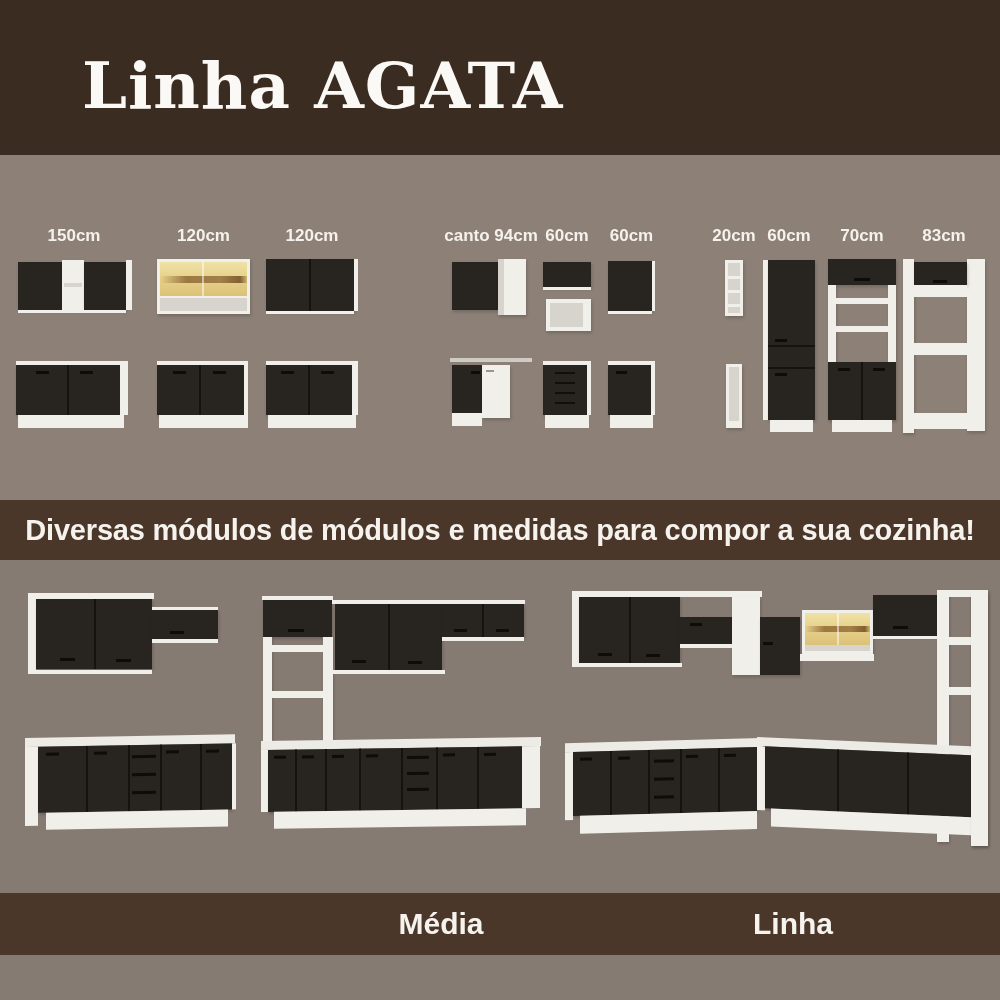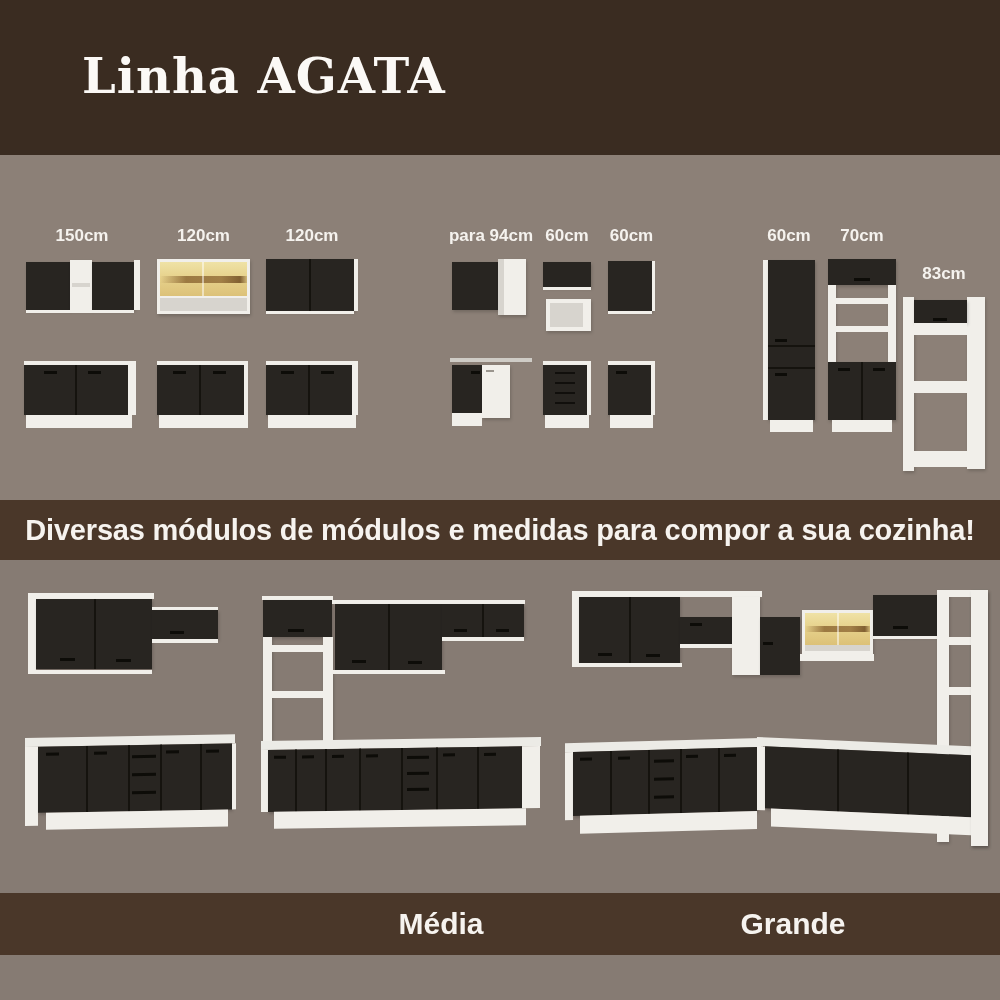--- a/index.html
+++ b/index.html
@@ -8,21 +8,21 @@
   .p{position:absolute;display:block;}
   
   .hdr{left:0;top:0;width:1000px;height:155px;background:#3a2c21;}
   .mods{left:0;top:155px;width:1000px;height:345px;background:#8c8077;}
   .banner{left:0;top:500px;width:1000px;height:60px;background:#4a3729;}
   .kit{left:0;top:560px;width:1000px;height:333px;background:#867b73;}
   .bband{left:0;top:893px;width:1000px;height:62px;background:#4a3729;}
   .bstrip{left:0;top:955px;width:1000px;height:45px;background:#867b73;}
   
   .kicker{left:84px;top:18px;color:#f6f3ef;font-size:31px;font-weight:400;}
-  .title{left:82px;top:48px;color:#fbf9f6;font-size:48px;font-weight:bold;
+  .title{left:82px;top:48px;color:#fbf9f6;font-size:64px;font-weight:bold;
          font-family:"DejaVu Serif",serif;letter-spacing:1px;}
   .bannertxt{left:0;top:0;width:1000px;height:60px;line-height:60px;text-align:center;
              color:#f6f3ef;font-size:29px;font-weight:bold;letter-spacing:-0.2px;}
   .module{top:0;height:345px;}
   .mlabel{top:71px;left:50%;transform:translateX(-50%);white-space:nowrap;
           color:#f5f2ee;font-size:17px;font-weight:bold;}
   .bl{top:0;height:62px;line-height:62px;color:#f6f3ef;font-size:30px;font-weight:bold;
       transform:translateX(-50%);white-space:nowrap;}
   
   .blk{background:#282521;box-shadow:1px 2px 3px rgba(0,0,0,.18);}
@@ -42,21 +42,21 @@
 <body>
 
 <div class="page">
 
   <div class="p hdr">
     <span class="p title">Linha AGATA</span>
   </div>
 
   <div class="p mods">
 
-    <div class="p module" style="left:24px;width:116px;">
+    <div class="p module" style="left:16px;width:116px;">
       <span class="p mlabel">150cm</span>
       <i class="p blk" style="left:2px;top:107px;width:44px;height:48px;"></i>
       <i class="p whs" style="left:46px;top:105px;width:22px;height:50px;"></i>
       <i class="p gry" style="left:48px;top:128px;width:18px;height:4px;"></i>
       <i class="p blk" style="left:68px;top:107px;width:42px;height:48px;"></i>
       <i class="p wht" style="left:110px;top:105px;width:6px;height:50px;"></i>
       <i class="p wht" style="left:2px;top:155px;width:108px;height:3px;"></i>
       <i class="p wht" style="left:0;top:206px;width:112px;height:4px;"></i>
       <i class="p blk" style="left:0;top:210px;width:104px;height:50px;"></i>
       <i class="p gv" style="left:51px;top:210px;height:50px;"></i>
@@ -92,21 +92,21 @@
       <i class="p blk" style="left:0;top:210px;width:86px;height:50px;"></i>
       <i class="p gv" style="left:42px;top:210px;height:50px;"></i>
       <i class="p h" style="left:15px;top:216px;width:13px;"></i>
       <i class="p h" style="left:55px;top:216px;width:13px;"></i>
       <i class="p wht" style="left:86px;top:210px;width:6px;height:50px;"></i>
       <i class="p wht" style="left:2px;top:260px;width:88px;height:13px;"></i>
     </div>
 
 
     <div class="p module" style="left:450px;width:82px;">
-      <span class="p mlabel">para 94cm</span>
+      <span class="p mlabel">canto 94cm</span>
       <i class="p blk" style="left:2px;top:107px;width:46px;height:48px;"></i>
       <i class="p whs" style="left:48px;top:104px;width:28px;height:56px;"></i>
       <i class="p gry" style="left:48px;top:104px;width:6px;height:56px;"></i>
       <i class="p" style="left:0;top:203px;width:82px;height:4px;background:#cfccc6;"></i>
       <i class="p blk" style="left:2px;top:210px;width:30px;height:48px;"></i>
       <i class="p h" style="left:21px;top:216px;width:9px;"></i>
       <i class="p whs" style="left:32px;top:210px;width:28px;height:53px;"></i>
       <i class="p" style="left:36px;top:215px;width:8px;height:2px;background:#9a958e;"></i>
       <i class="p wht" style="left:2px;top:258px;width:30px;height:13px;"></i>
     </div>
@@ -133,20 +133,30 @@
       <i class="p wht" style="left:44px;top:106px;width:3px;height:50px;"></i>
       <i class="p wht" style="left:0;top:156px;width:44px;height:3px;"></i>
       <i class="p wht" style="left:0;top:206px;width:47px;height:4px;"></i>
       <i class="p blk" style="left:0;top:210px;width:43px;height:50px;"></i>
       <i class="p h" style="left:8px;top:216px;width:11px;"></i>
       <i class="p wht" style="left:43px;top:210px;width:4px;height:50px;"></i>
       <i class="p wht" style="left:2px;top:260px;width:43px;height:13px;"></i>
     </div>
 
 
+    <div class="p module" style="left:725px;width:18px;">
+      <span class="p mlabel">20cm</span>
+      <i class="p whs" style="left:0;top:105px;width:18px;height:56px;"></i>
+      <i class="p gry" style="left:3px;top:108px;width:12px;height:50px;"></i>
+      <i class="p wht" style="left:3px;top:121px;width:12px;height:3px;"></i>
+      <i class="p wht" style="left:3px;top:135px;width:12px;height:3px;"></i>
+      <i class="p wht" style="left:3px;top:149px;width:12px;height:3px;"></i>
+      <i class="p whs" style="left:1px;top:209px;width:16px;height:64px;"></i>
+      <i class="p gry" style="left:4px;top:212px;width:10px;height:54px;"></i>
+    </div>
 
     <div class="p module" style="left:763px;width:52px;">
       <span class="p mlabel">60cm</span>
       <i class="p wht" style="left:0;top:105px;width:5px;height:160px;"></i>
       <i class="p blk" style="left:5px;top:105px;width:47px;height:160px;"></i>
       <i class="p gh" style="left:5px;top:190px;width:47px;"></i>
       <i class="p gh" style="left:5px;top:212px;width:47px;"></i>
       <i class="p h" style="left:12px;top:184px;width:12px;"></i>
       <i class="p h" style="left:12px;top:218px;width:12px;"></i>
       <i class="p wht" style="left:7px;top:265px;width:43px;height:12px;"></i>
@@ -160,21 +170,21 @@
       <i class="p whs" style="left:60px;top:130px;width:8px;height:77px;"></i>
       <i class="p wht" style="left:0;top:143px;width:68px;height:6px;"></i>
       <i class="p wht" style="left:0;top:171px;width:68px;height:6px;"></i>
       <i class="p blk" style="left:0;top:207px;width:68px;height:58px;"></i>
       <i class="p gv" style="left:33px;top:207px;height:58px;"></i>
       <i class="p h" style="left:10px;top:213px;width:12px;"></i>
       <i class="p h" style="left:45px;top:213px;width:12px;"></i>
       <i class="p wht" style="left:4px;top:265px;width:60px;height:12px;"></i>
     </div>
 
-    <div class="p module" style="left:903px;width:82px;margin-top:38px;">
+    <div class="p module" style="left:903px;width:82px;">
       <span class="p mlabel">83cm</span>
       <i class="p whs" style="left:0;top:104px;width:11px;height:174px;"></i>
       <i class="p whs" style="left:64px;top:104px;width:18px;height:172px;"></i>
       <i class="p blk" style="left:11px;top:107px;width:53px;height:23px;"></i>
       <i class="p h" style="left:30px;top:125px;width:14px;"></i>
       <i class="p wht" style="left:11px;top:130px;width:53px;height:12px;"></i>
       <i class="p wht" style="left:11px;top:188px;width:53px;height:12px;"></i>
       <i class="p wht" style="left:11px;top:258px;width:53px;height:16px;"></i>
     </div>
   </div>
@@ -312,17 +322,17 @@
         <i class="p gv" style="left:80px;top:9px;height:62px;"></i>
         <i class="p gv" style="left:150px;top:9px;height:62px;"></i>
         <i class="p wht" style="left:14px;top:71px;width:200px;height:18px;"></i>
       </div>
       <i class="p whs" style="left:971px;top:30px;width:17px;height:256px;"></i>
     </div>
   </div>
 
   <div class="p bband">
     <span class="p bl" style="left:441px;">Média</span>
-    <span class="p bl" style="left:793px;">Grande</span>
+    <span class="p bl" style="left:793px;">Linha</span>
   </div>
 
   <div class="p bstrip"></div>
 </div>
 
 </body></html>

